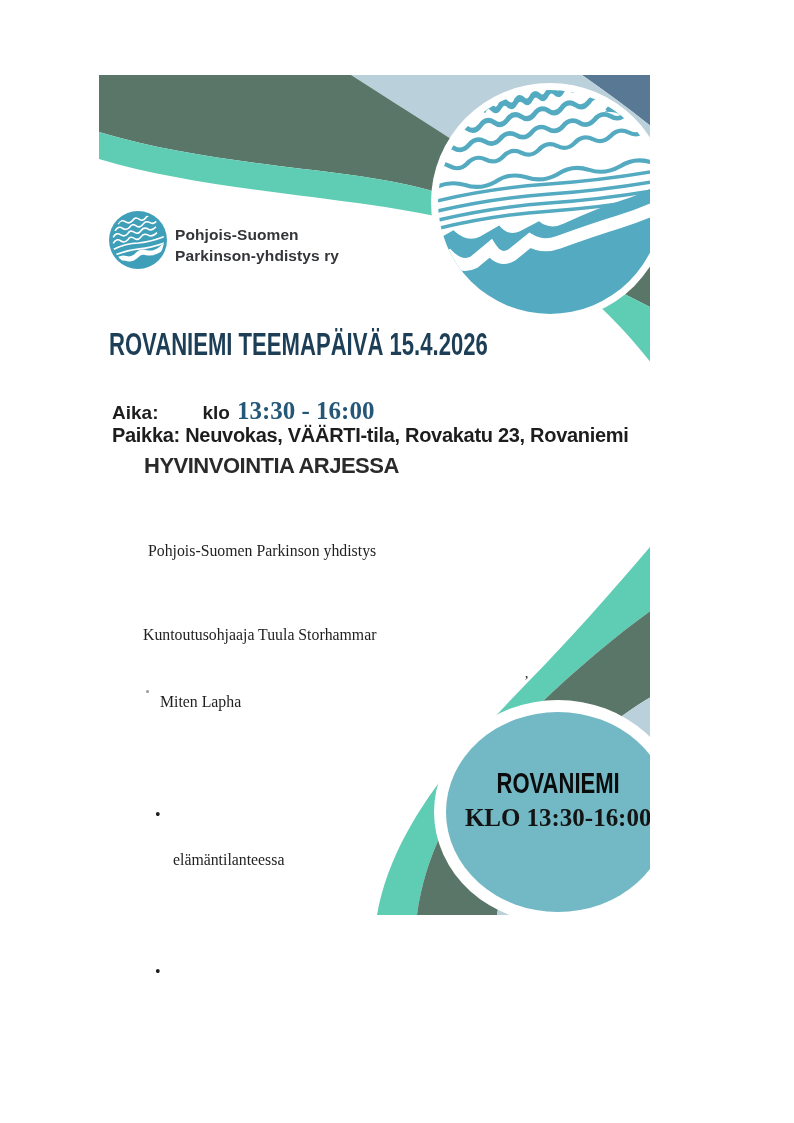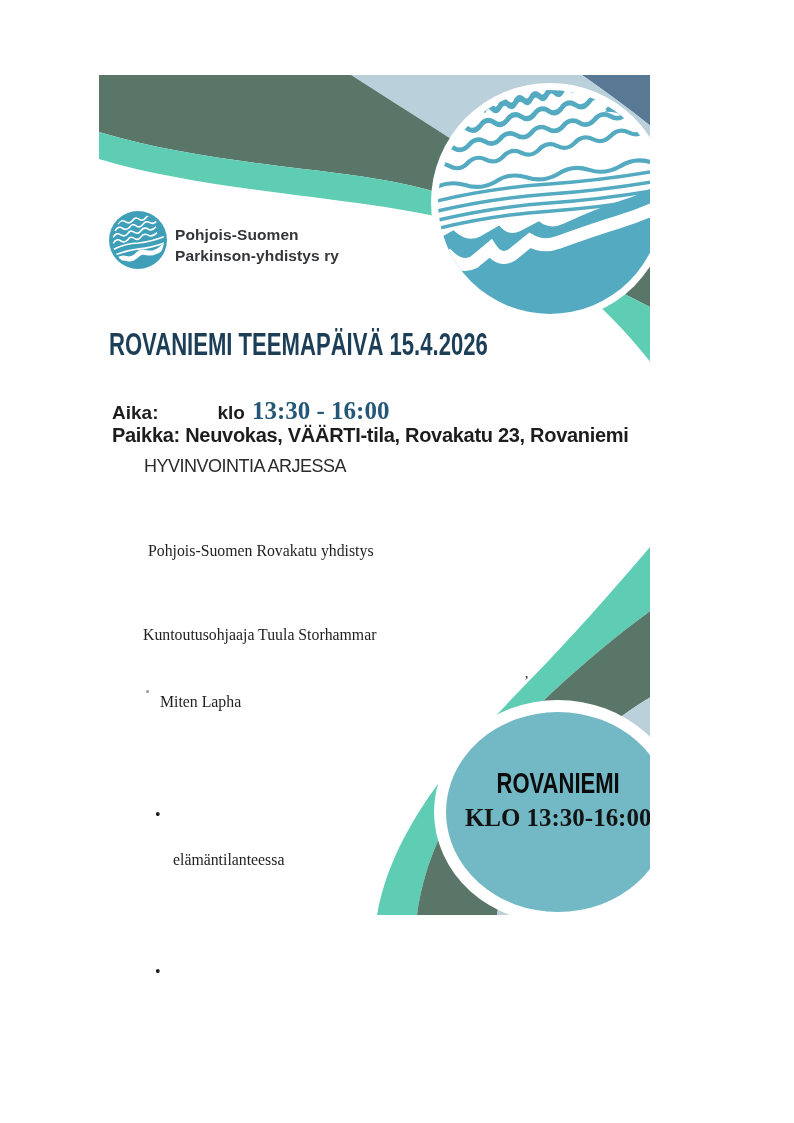--- a/index.html
+++ b/index.html
@@ -9,25 +9,25 @@
   #bg-art{position:absolute;left:0;top:0;width:596px;height:840px;}
 
   .org-text{position:absolute;left:76px;top:149px;font-weight:bold;font-size:15.5px;
             line-height:21px;color:#333538;letter-spacing:0.1px;}
   .title{position:absolute;left:10px;top:253px;white-space:nowrap;}
   .title span{display:inline-block;transform:scaleX(0.69);transform-origin:0 0;
               font-weight:bold;font-size:32px;line-height:32px;color:#1c3e56;letter-spacing:0px;}
 
   .info-row{position:absolute;left:13px;white-space:nowrap;color:#1d1d1d;}
   .row-aika{top:324px;font-size:19px;font-weight:bold;line-height:24px;}
-  .row-aika .klo{margin-left:35px;padding-left:24px;}
+  .row-aika .klo{margin-left:20px;padding-left:24px;}
   .row-aika .time-val{margin-left:7px;font-family:"Liberation Serif",serif;font-weight:bold;
                       font-size:25px;color:#255878;}
   .row-paikka{top:348px;font-size:20px;font-weight:bold;line-height:24px;letter-spacing:-0.3px;}
-  .theme-heading{position:absolute;left:45px;top:381px;font-size:18px;font-weight:normal;
+  .theme-heading{position:absolute;left:45px;top:381px;font-size:22px;font-weight:bold;
                  color:#2a2a2a;letter-spacing:-0.5px;line-height:20px;}
 
   .program{position:absolute;left:44px;top:420px;width:330px;
            font-family:"Liberation Serif",serif;font-size:15.8px;line-height:22.4px;
            color:#1f1f1f;white-space:pre-wrap;}
   .p-ind5{padding-left:5px;}
   .p-ind17{padding-left:17px;}
   .sp-top17{margin-top:17px;}
   .bullets{list-style:none;margin:1px 0 0 0;padding:0;}
   .bullets li{position:relative;padding-left:30px;}
@@ -141,21 +141,21 @@
       <span>Aika:</span><span class="klo">klo</span><span class="time-val">13:30 - 16:00</span>
     </div>
 
     <div class="info-row row-paikka">
       <span>Paikka:</span><span> Neuvokas, VÄÄRTI-tila, Rovakatu 23, Rovaniemi</span>
     </div>
 
     <div class="theme-heading">HYVINVOINTIA ARJESSA</div>
 
     <div class="program">
-      <div class="p-ind5">Pohjois-Suomen Rovakatu yhdistys</div>
+      <div class="p-ind5">Pohjois-Suomen Parkinson yhdistys</div>
       <div class="sp-top17">Kuntoutusohjaaja Tuula Storhammar</div>
       <div class="p-ind17">Miten Lapha</div>
       <ul class="bullets">
         <li>
           <div>elämäntilanteessa</div>
         </li>
         <li>
           
           
           

